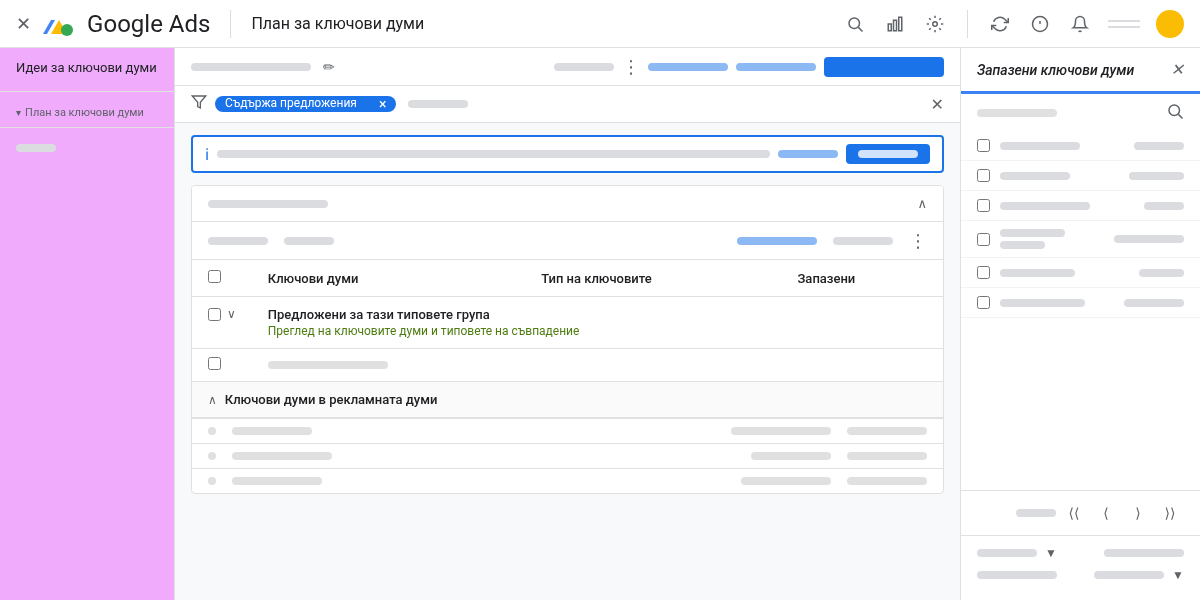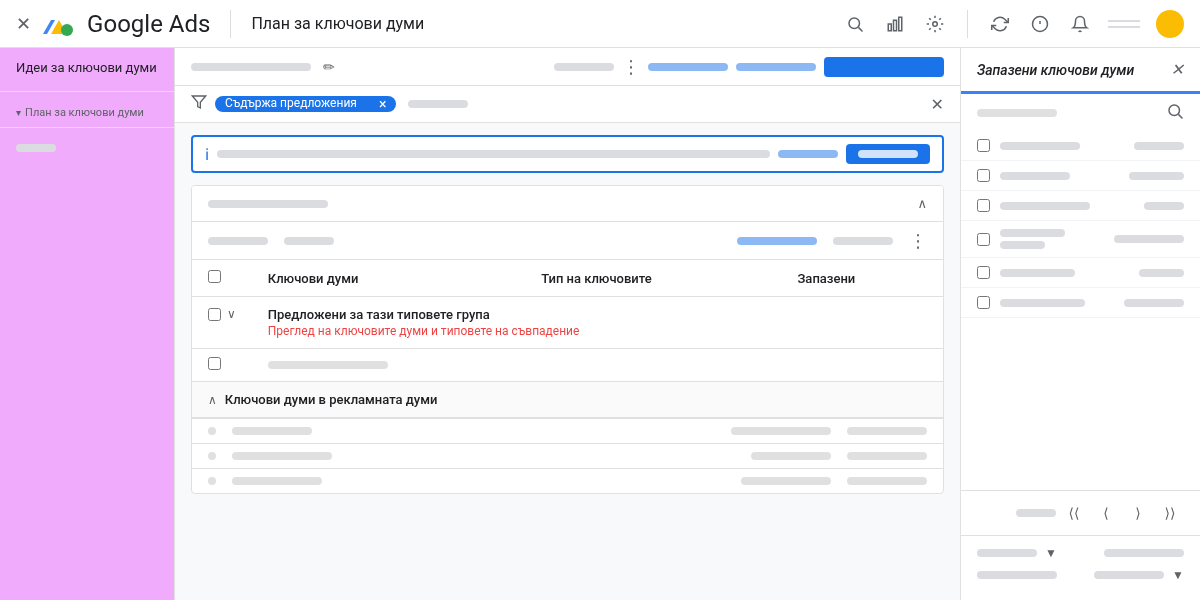--- a/index.html
+++ b/index.html
@@ -177,21 +177,21 @@
       padding: 10px 16px;
       border-bottom: 1px solid #e0e0e0;
       font-size: 13px;
       color: #202124;
       vertical-align: top;
     }
     .checkbox-col { width: 40px; }
     input[type="checkbox"] { accent-color: #1a73e8; cursor: pointer; }
 
     .keyword-main { font-weight: 500; color: #202124; }
-    .keyword-sub { color: #ef4444; font-size: 12px; margin-top: 2px; }
+    .keyword-sub { color: #4d7c0f; font-size: 12px; margin-top: 2px; }
 
     
     .ad-group-kw-header {
       display: flex;
       align-items: center;
       padding: 10px 16px;
       border-bottom: 1px solid #e0e0e0;
       background: #fafafa;
     }
     .ad-group-kw-label { font-size: 13px; color: #202124; font-weight: 500; margin-left: 8px; }

